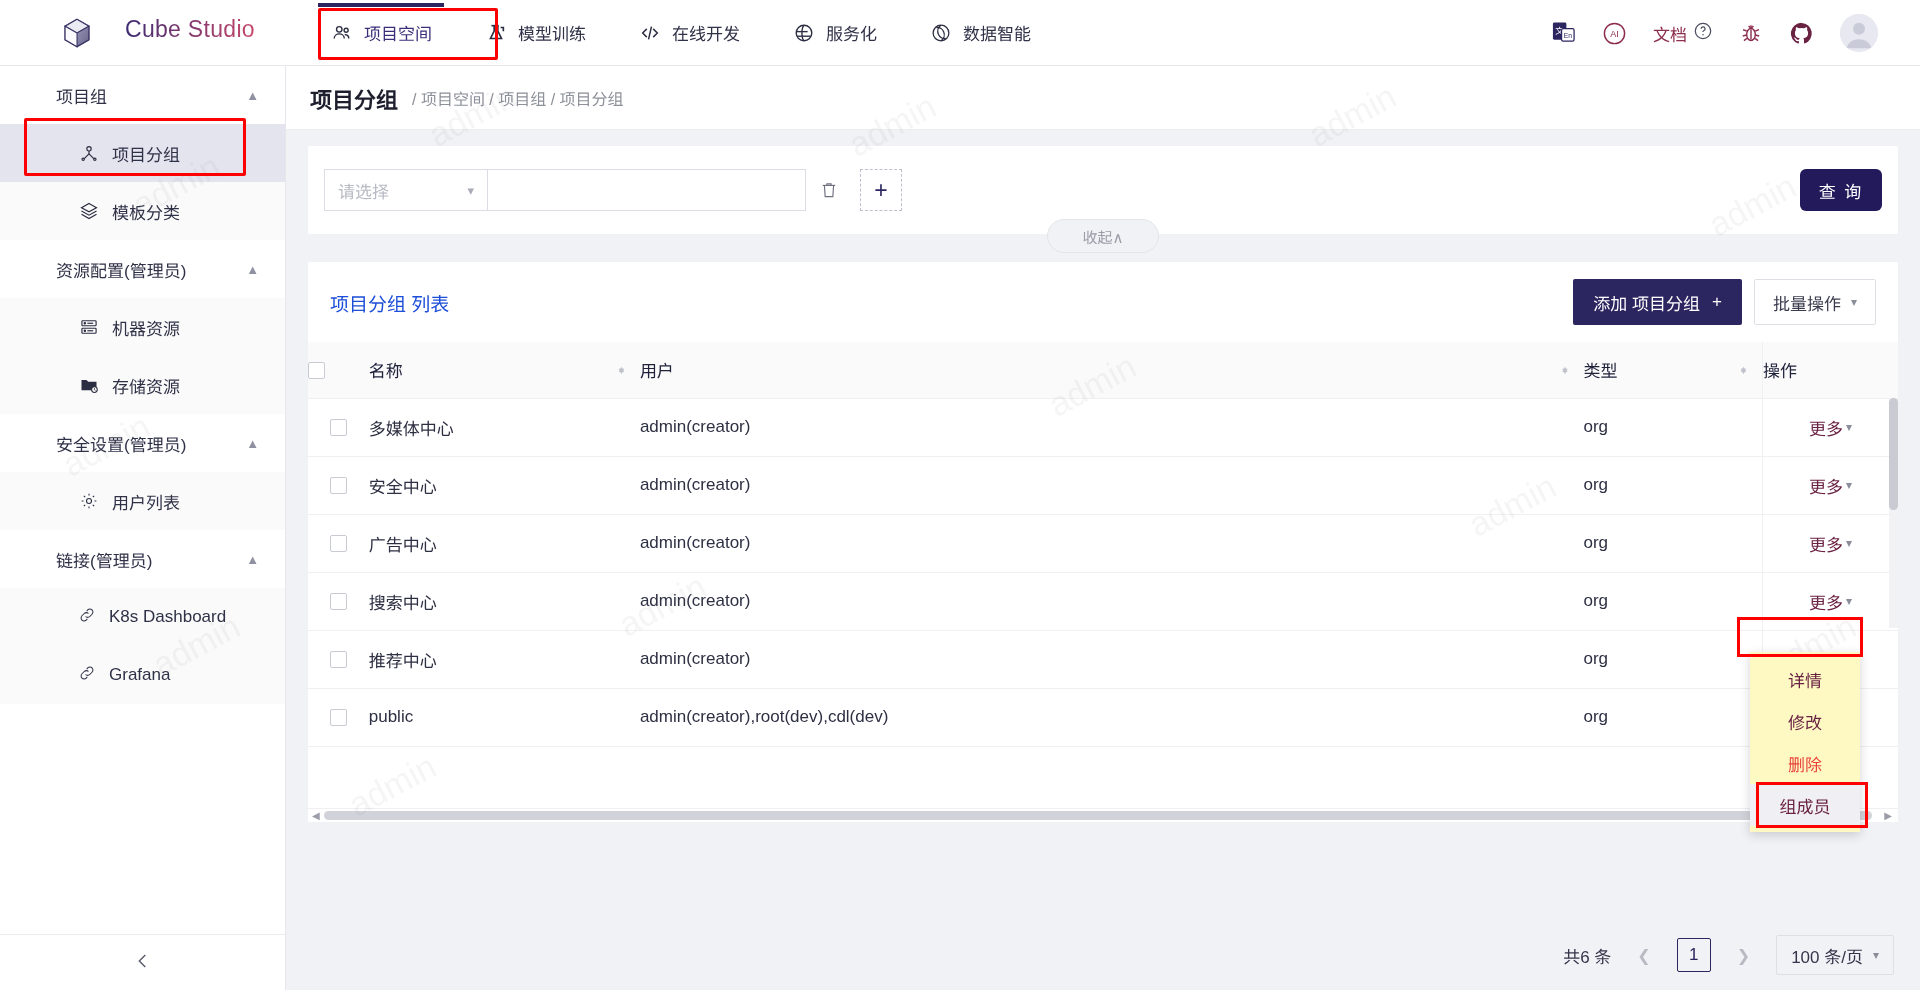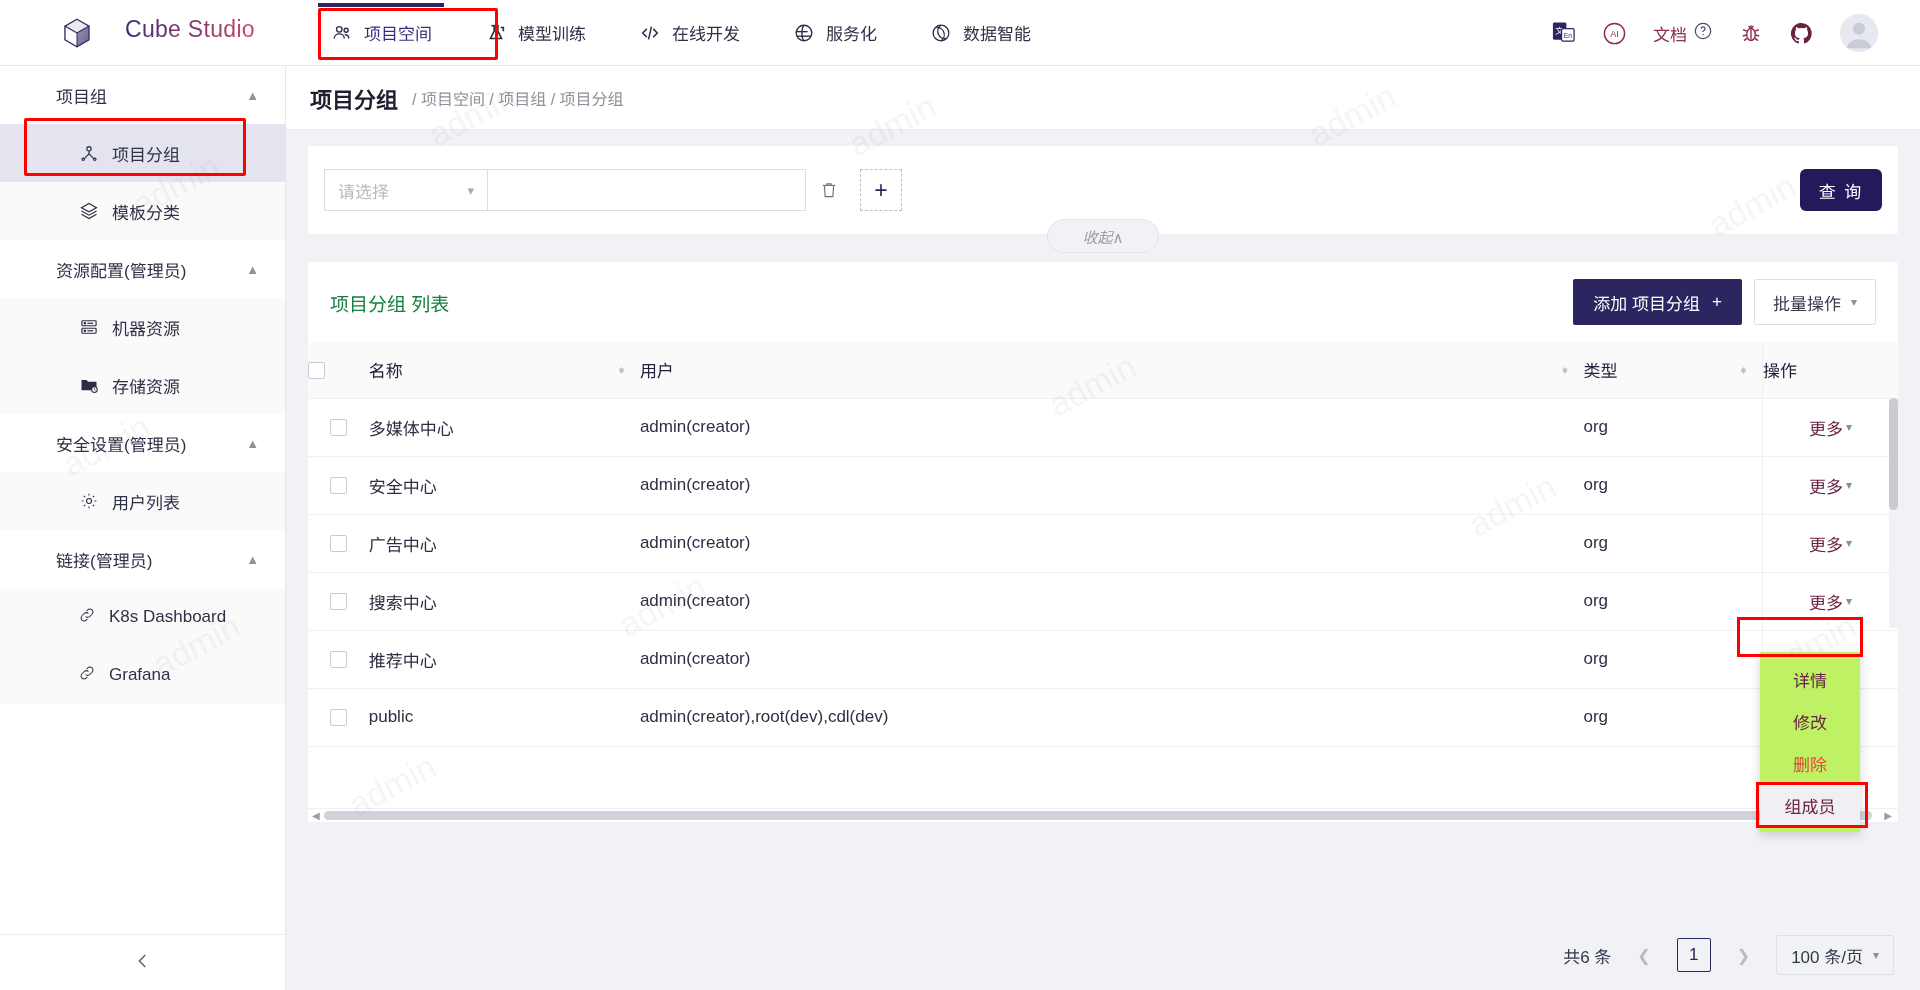--- a/index.html
+++ b/index.html
@@ -147,29 +147,29 @@
     position: absolute; right: 16px; top: 23px;
     width: 82px; height: 42px; background: #231a5c; color: #fff;
     display: flex; align-items: center; justify-content: center;
     font-size: 17px; letter-spacing: 2px; cursor: pointer; border-radius: 6px;
   }
   .collapse-pill {
     position: absolute; left: 50%; transform: translateX(-50%);
     bottom: -19px; width: 112px; height: 34px;
     background: #f1f2f5; border: 1px solid #e4e5ea; border-radius: 18px;
     display: flex; align-items: center; justify-content: center;
-    font-size: 15px; color: #9a9ca6; cursor: pointer; z-index: 5; font-style: italic;
+    font-size: 15px; color: #9a9ca6; cursor: pointer; z-index: 5;
   }
 
   .list-card {
     margin: 28px 22px 0 22px; background: #fff; border-radius: 2px;
     position: relative; height: 560px;
   }
   .list-head { height: 80px; display: flex; align-items: center; padding: 0 22px; }
-  .list-title { font-size: 19px; color: #15803d; }
+  .list-title { font-size: 19px; color: #1d4ed8; }
   .list-actions { margin-left: auto; display: flex; align-items: center; gap: 12px; }
   .btn-add {
     height: 46px; padding: 0 20px; background: #2b2560; color: #fff;
     display: flex; align-items: center; gap: 12px; font-size: 17px;
     border-radius: 2px; cursor: pointer;
   }
   .btn-batch {
     height: 46px; padding: 4px 18px; background: #fff; color: #3a3c4d;
     border: 1px solid #dedfe5; display: flex; align-items: center; gap: 10px;
     font-size: 17px; border-radius: 2px; cursor: pointer;
@@ -209,22 +209,22 @@
   .hscroll {
     position: absolute; left: 0; right: 0; bottom: 0; height: 14px;
     background: #fff; display: flex; align-items: center;
     border-top: 1px solid #f0f0f3;
   }
   .hscroll .bar { position: absolute; left: 16px; right: 26px; height: 9px; background: #d2d3da; border-radius: 5px; }
   .hscroll .arw { position: absolute; font-size: 10px; color: #9b9da8; }
 
   
   .dropmenu {
-    position: absolute; right: 38px; top: 390px; width: 100px;
-    background: #bef264; box-shadow: 0 3px 10px rgba(20,20,40,.18);
+    position: absolute; right: 38px; top: 390px; width: 110px;
+    background: #fef9c3; box-shadow: 0 3px 10px rgba(20,20,40,.18);
     z-index: 50; padding: 6px 0;
   }
   .dropmenu div {
     height: 42px; display: flex; align-items: center; justify-content: center;
     font-size: 17px; color: #6a2243; cursor: pointer;
   }
   .dropmenu div.danger { color: #e8443a; }
   .dropmenu div.hl { background: #f0f0f4; }
   .annot-more {
     position: absolute; right: 35px; top: 355px; width: 126px; height: 40px;

